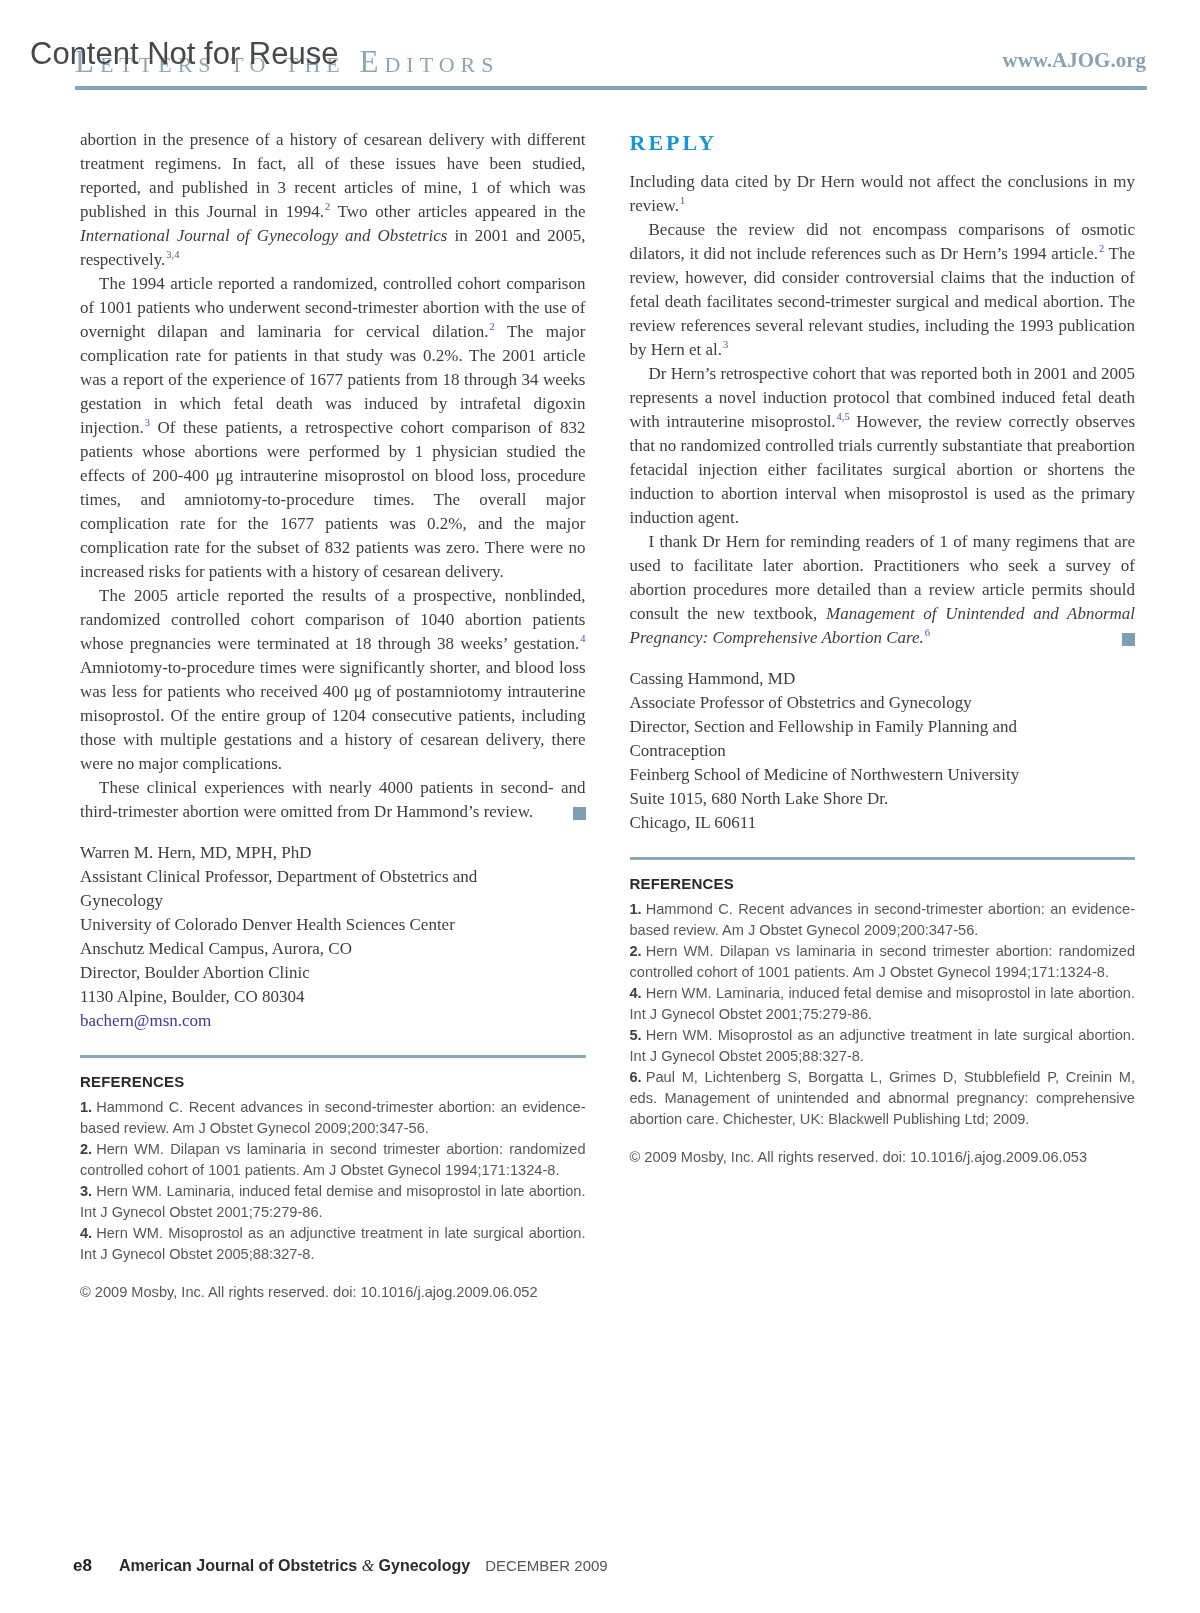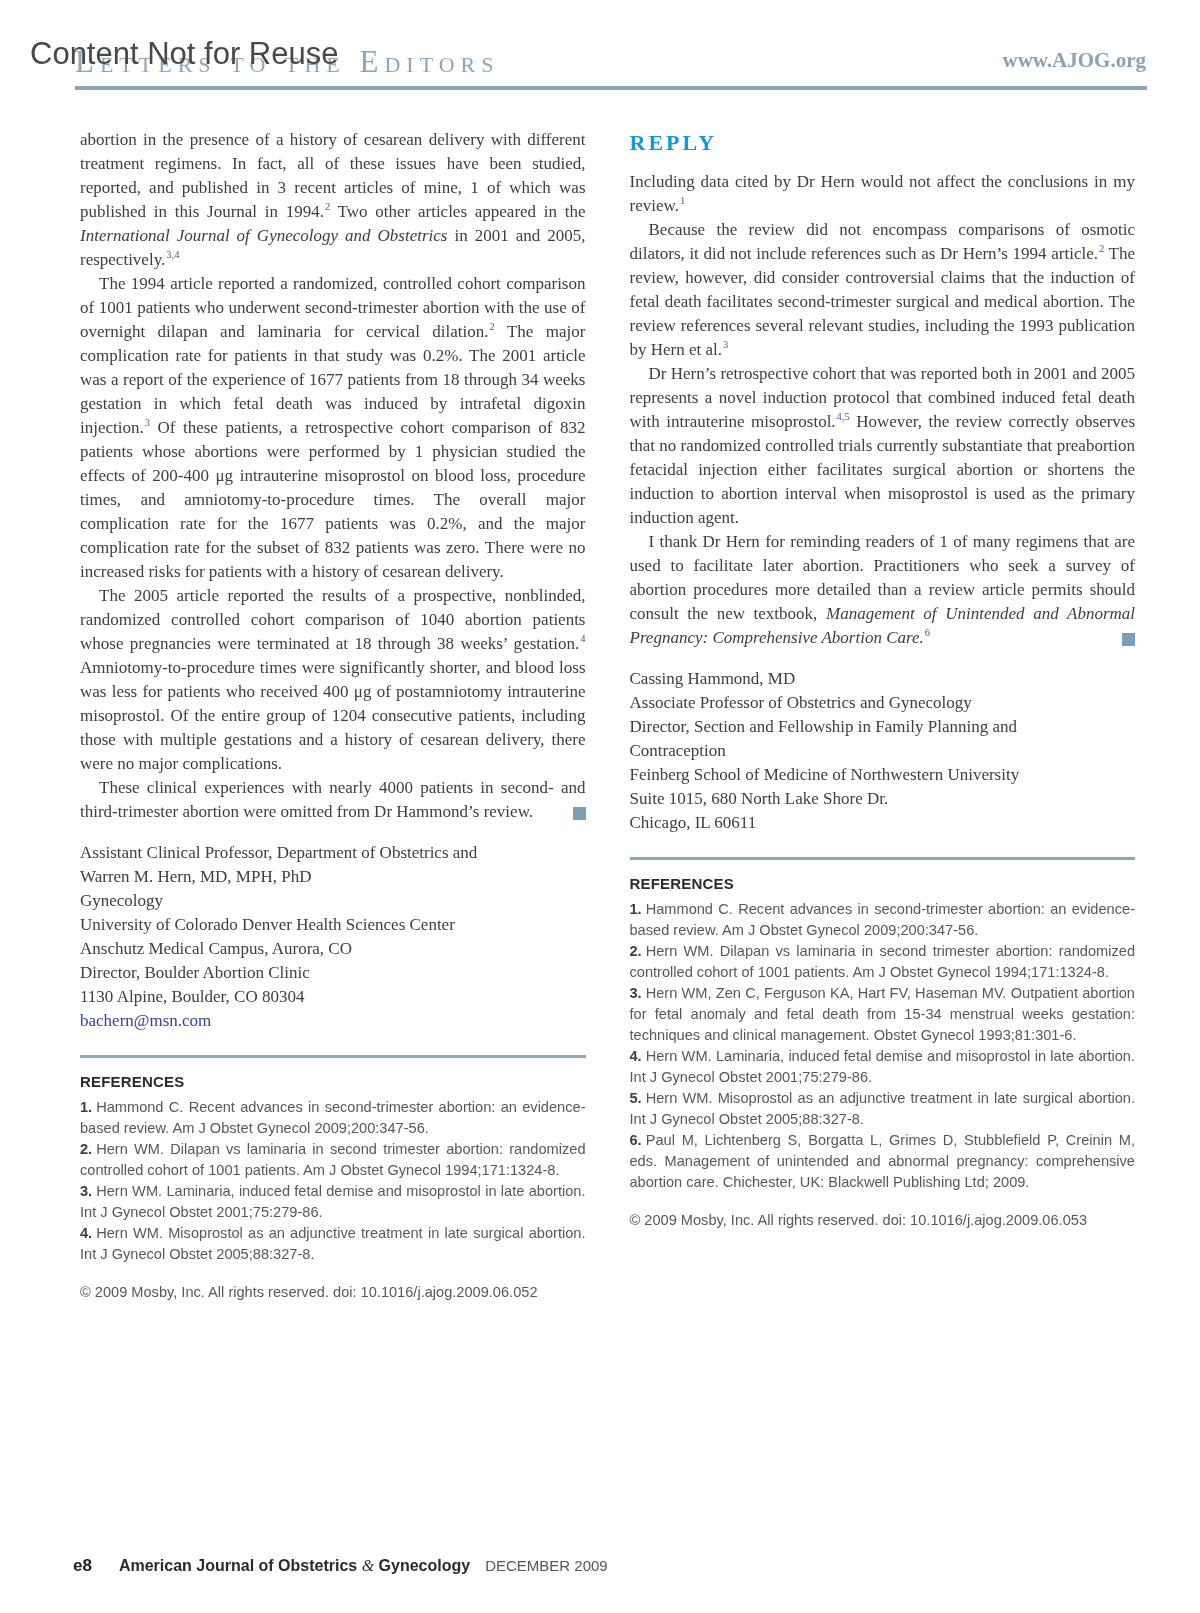--- a/index.html
+++ b/index.html
@@ -101,23 +101,23 @@
       <div>
   <p class="body-para"><span>abortion in the presence of a history of cesarean delivery with different treatment regimens. In fact, all of these issues have been studied, reported, and published in 3 recent articles of mine, 1 of which was published in this Journal in 1994.</span><sup class="run-sup">2</sup><span> Two other articles appeared in the </span><span class="run-i">International Journal of Gynecology and Obstetrics</span><span> in 2001 and 2005, respectively.</span><sup class="run-sup">3,4</sup></p>
 
   <p class="body-para indented"><span>The 1994 article reported a randomized, controlled cohort comparison of 1001 patients who underwent second-trimester abortion with the use of overnight dilapan and laminaria for cervical dilation.</span><sup class="run-sup">2</sup><span> The major complication rate for patients in that study was 0.2%. The 2001 article was a report of the experience of 1677 patients from 18 through 34 weeks gestation in which fetal death was induced by intrafetal digoxin injection.</span><sup class="run-sup">3</sup><span> Of these patients, a retrospective cohort comparison of 832 patients whose abortions were performed by 1 physician studied the effects of 200-400 μg intrauterine misoprostol on blood loss, procedure times, and amniotomy-to-procedure times. The overall major complication rate for the 1677 patients was 0.2%, and the major complication rate for the subset of 832 patients was zero. There were no increased risks for patients with a history of cesarean delivery.</span></p>
 
   <p class="body-para indented"><span>The 2005 article reported the results of a prospective, nonblinded, randomized controlled cohort comparison of 1040 abortion patients whose pregnancies were terminated at 18 through 38 weeks’ gestation.</span><sup class="run-sup">4</sup><span> Amniotomy-to-procedure times were significantly shorter, and blood loss was less for patients who received 400 μg of postamniotomy intrauterine misoprostol. Of the entire group of 1204 consecutive patients, including those with multiple gestations and a history of cesarean delivery, there were no major complications.</span></p>
 
   <p class="body-para indented"><span>These clinical experiences with nearly 4000 patients in second- and third-trimester abortion were omitted from Dr Hammond’s review.</span><span class="run-endmark"></span></p>
 </div>
       <div class="signature">
+  <div class="sig-line">Warren M. Hern, MD, MPH, PhD</div>
+
   <div class="sig-line">Assistant Clinical Professor, Department of Obstetrics and</div>
-
-  <div class="sig-line">Warren M. Hern, MD, MPH, PhD</div>
 
   <div class="sig-line">Gynecology</div>
 
   <div class="sig-line">University of Colorado Denver Health Sciences Center</div>
 
   <div class="sig-line">Anschutz Medical Campus, Aurora, CO</div>
 
   <div class="sig-line">Director, Boulder Abortion Clinic</div>
 
   <div class="sig-line">1130 Alpine, Boulder, CO 80304</div>
@@ -163,21 +163,20 @@
 
   <div class="sig-line">Chicago, IL 60611</div>
 </div>
       <div class="ref-rule"></div>
       <h2 class="ref-title">REFERENCES</h2>
       <div>
   <p class="ref-item"><span class="ref-num">1.</span><span class="ref-text">Hammond C. Recent advances in second-trimester abortion: an evidence-based review. Am J Obstet Gynecol 2009;200:347-56.</span></p>
 
   <p class="ref-item"><span class="ref-num">2.</span><span class="ref-text">Hern WM. Dilapan vs laminaria in second trimester abortion: randomized controlled cohort of 1001 patients. Am J Obstet Gynecol 1994;171:1324-8.</span></p>
 
-  <p class="ref-item"><span class="ref-num">3.</span><span class="ref-text">Hern WM, Zen C, Ferguson KA, Hart FV, Haseman MV. Outpatient abortion for fetal anomaly and fetal death from 15-34 menstrual weeks gestation: techniques and clinical management. Obstet Gynecol 1993;81:301-6.</span></p>
 
   <p class="ref-item"><span class="ref-num">4.</span><span class="ref-text">Hern WM. Laminaria, induced fetal demise and misoprostol in late abortion. Int J Gynecol Obstet 2001;75:279-86.</span></p>
 
   <p class="ref-item"><span class="ref-num">5.</span><span class="ref-text">Hern WM. Misoprostol as an adjunctive treatment in late surgical abortion. Int J Gynecol Obstet 2005;88:327-8.</span></p>
 
   <p class="ref-item"><span class="ref-num">6.</span><span class="ref-text">Paul M, Lichtenberg S, Borgatta L, Grimes D, Stubblefield P, Creinin M, eds. Management of unintended and abnormal pregnancy: comprehensive abortion care. Chichester, UK: Blackwell Publishing Ltd; 2009.</span></p>
 </div>
       <p class="copyright">© 2009 Mosby, Inc. All rights reserved. doi: 10.1016/j.ajog.2009.06.053</p>
     </section>
 

